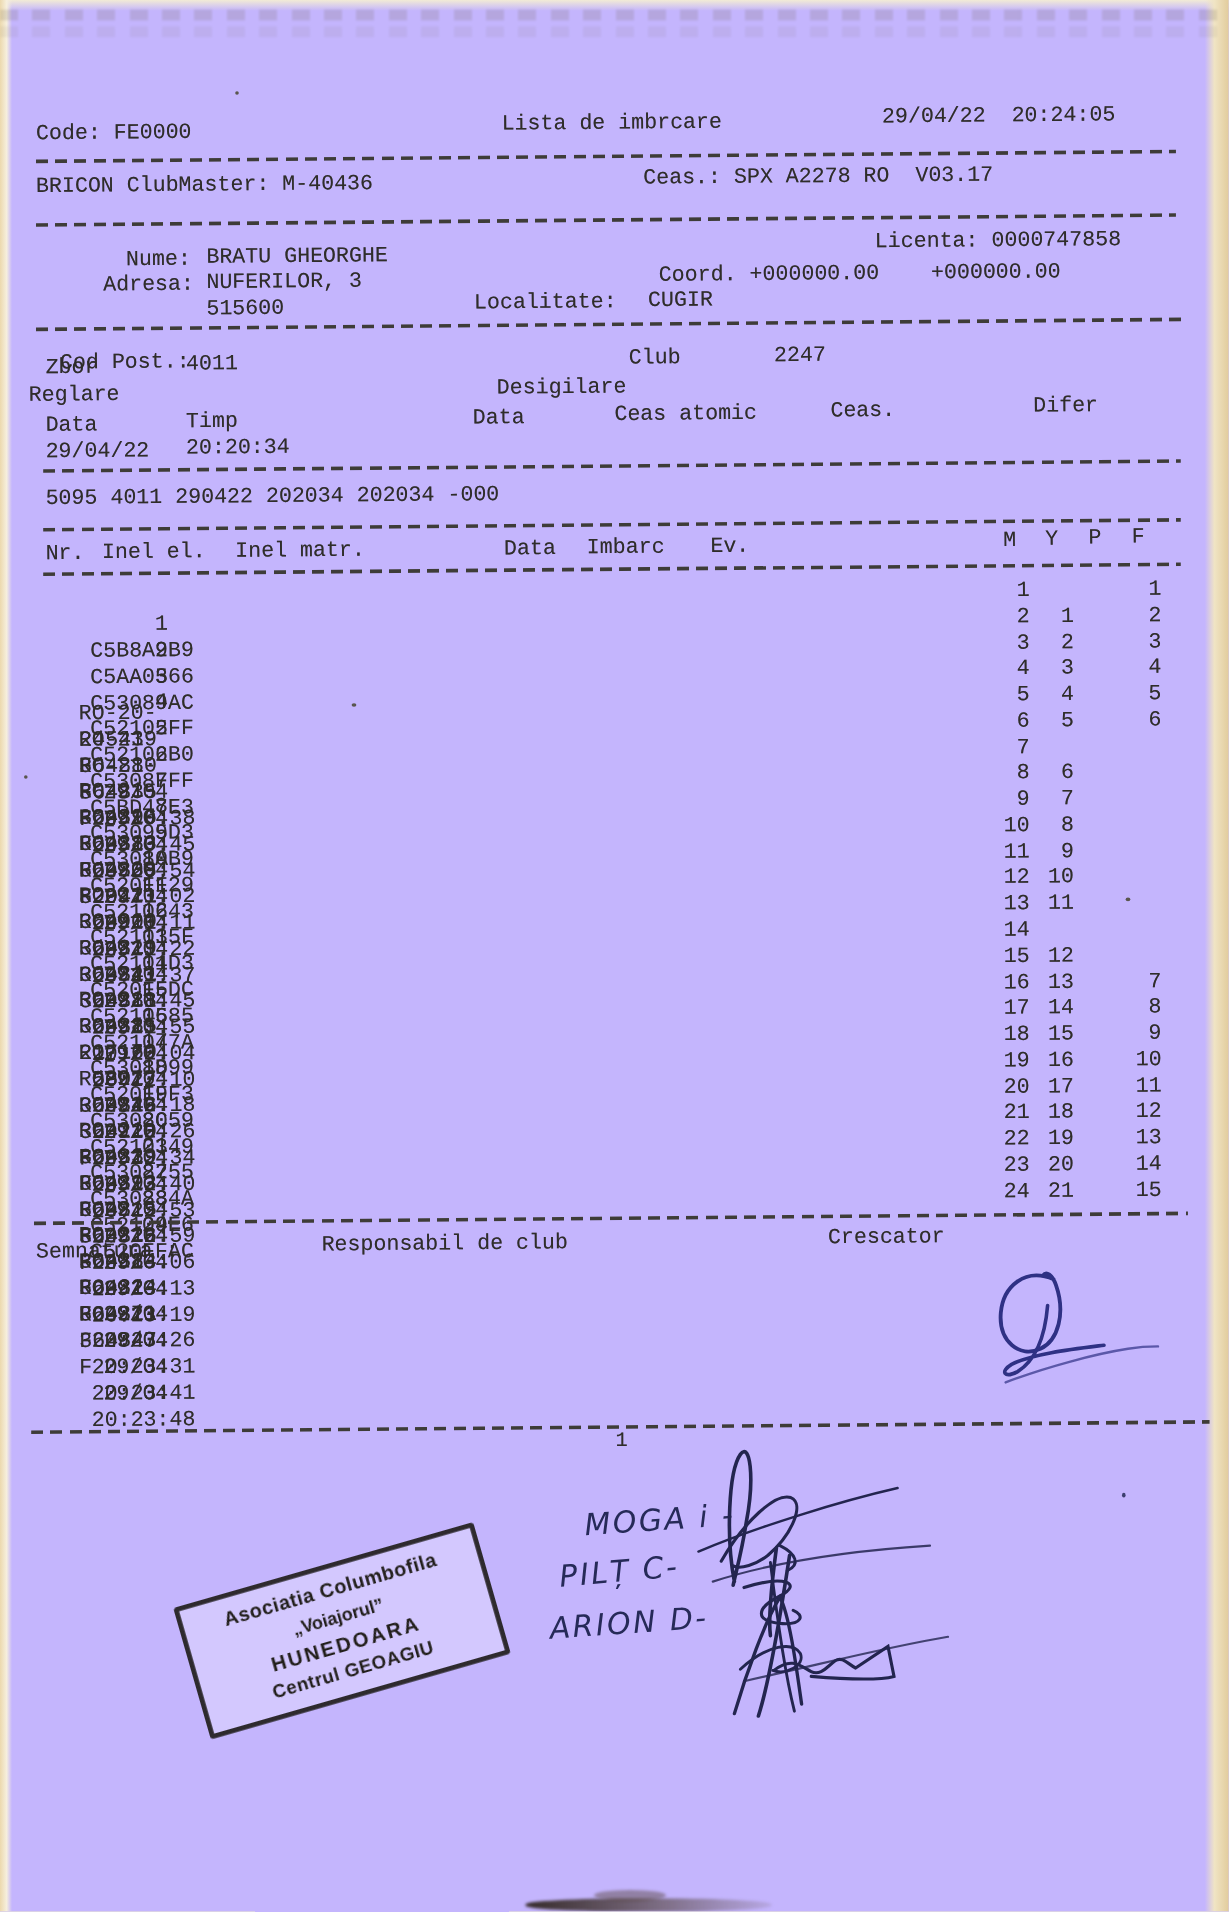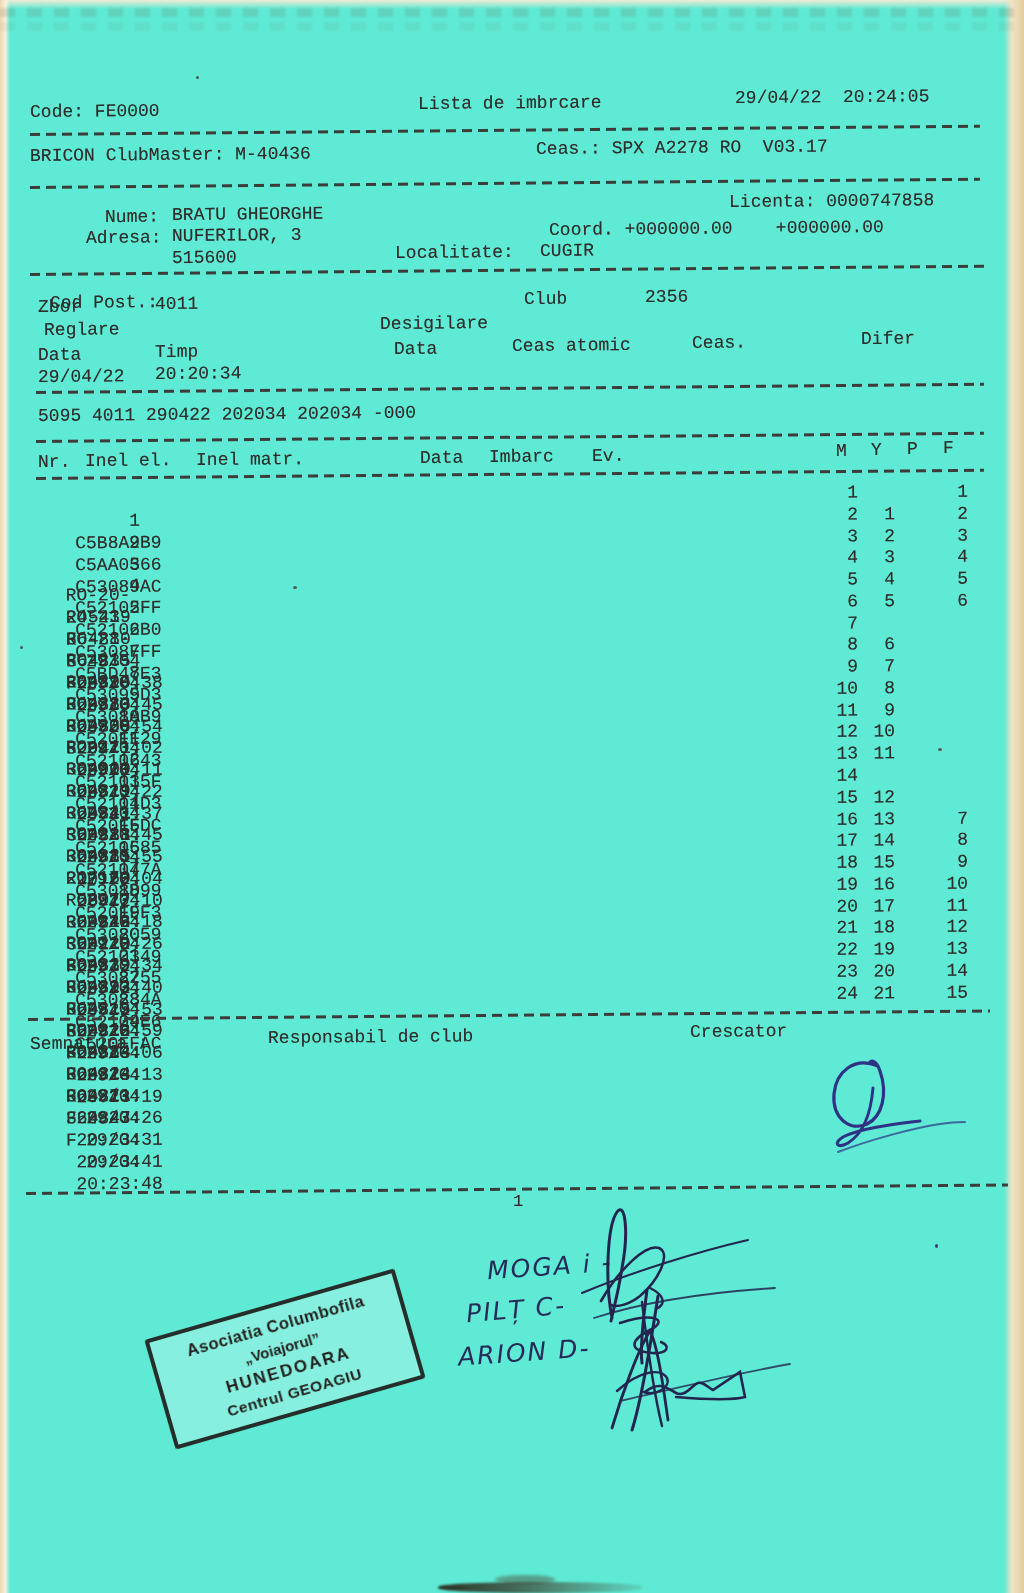--- a/index.html
+++ b/index.html
@@ -1,17 +1,17 @@
 <!DOCTYPE html>
 <html><head>
 <meta charset="utf-8">
 <title>Lista de imbrcare</title>
 <style>
   html,body{margin:0;padding:0;background:#e9e4d8;}
-  .page{position:relative;width:1024px;height:1593px;background:#5eead4;overflow:hidden;
+  .page{position:relative;width:1024px;height:1593px;background:#c4b5fd;overflow:hidden;
         font-family:"Liberation Mono","DejaVu Sans Mono",monospace;color:#2f2d2a;}
   .print{position:absolute;white-space:pre;font-size:18px;line-height:20px;
          text-shadow:0 0 .5px rgba(47,45,42,.45);}
   .tilt{transform:rotate(-0.5deg);transform-origin:0 50%;}
   .dash{position:absolute;height:3px;transform:rotate(-0.5deg);transform-origin:0 50%;
         background:repeating-linear-gradient(90deg,#3e3c38 0 10px,rgba(0,0,0,0) 10px 16px);}
   
   .edge-left{position:absolute;left:0;top:0;width:10px;height:100%;
              background:linear-gradient(90deg,#ecd9ae,#f6efdd 55%,rgba(255,255,255,0));}
   .edge-right{position:absolute;right:0;top:0;width:20px;height:100%;
@@ -94,23 +94,23 @@
   <div class="print tilt" style="left:172px;top:226px;">NUFERILOR, 3</div>
   <div class="print tilt" style="left:395px;top:243px;">Localitate:</div>
   <div class="print tilt" style="left:540px;top:241px;">CUGIR</div>
   <div class="print tilt" style="left:50px;top:250px;margin-top:43px;">Cod Post.:</div>
   <div class="print tilt" style="left:172px;top:248px;">515600</div>
   <div class="dash" style="left:30px;top:273px;width:955px;"></div>
 
   <div class="print tilt" style="left:38px;top:297px;">Zbor</div>
   <div class="print tilt" style="left:155px;top:294px;">4011</div>
   <div class="print tilt" style="left:524px;top:289px;">Club</div>
-  <div class="print tilt" style="left:645px;top:287px;">2356</div>
-  <div class="print tilt" style="left:44px;top:320px;">Reglare</div>
-  <div class="print tilt" style="left:380px;top:314px;">Desigilare</div>
+  <div class="print tilt" style="left:645px;top:287px;">2247</div>
+  <div class="print tilt" style="left:24px;top:320px;">Reglare</div>
+  <div class="print tilt" style="left:414px;top:314px;">Desigilare</div>
   <div class="print tilt" style="left:38px;top:345px;">Data</div>
   <div class="print tilt" style="left:155px;top:342px;">Timp</div>
   <div class="print tilt" style="left:394px;top:339px;">Data</div>
   <div class="print tilt" style="left:512px;top:336px;">Ceas atomic</div>
   <div class="print tilt" style="left:692px;top:333px;">Ceas.</div>
   <div class="print tilt" style="left:861px;top:329px;">Difer</div>
   <div class="print tilt" style="left:38px;top:367px;">29/04/22</div>
   <div class="print tilt" style="left:155px;top:364px;">20:20:34</div>
   <div class="dash" style="left:36px;top:391px;width:948px;"></div>
 

